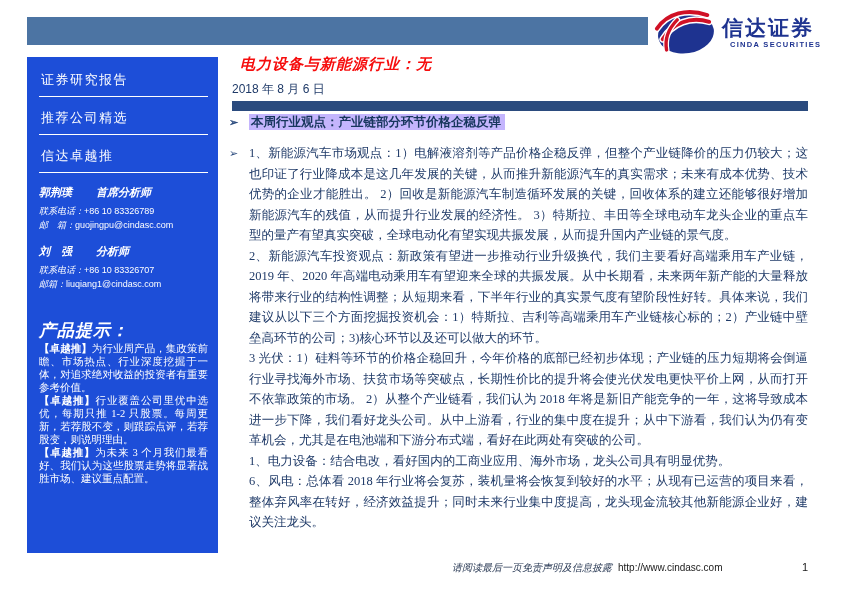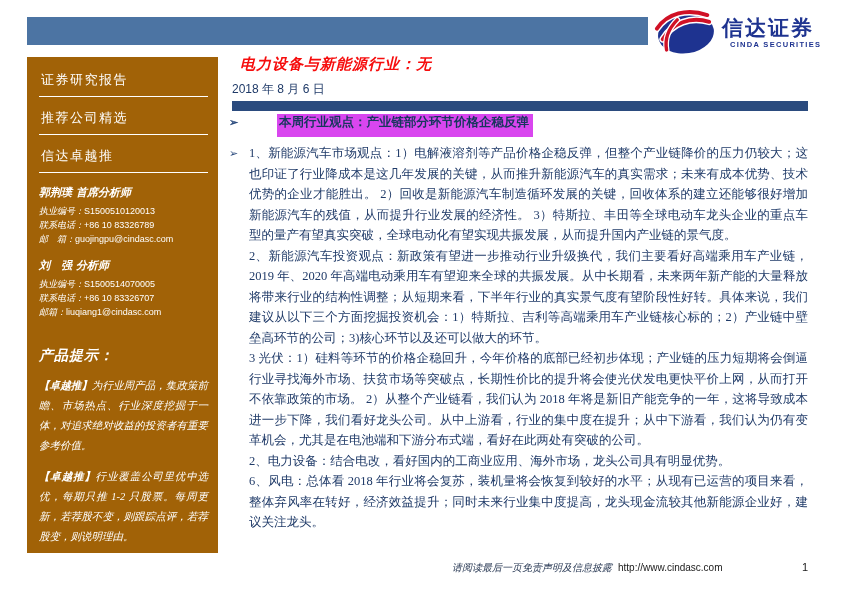--- a/index.html
+++ b/index.html
@@ -10,40 +10,40 @@
 
   
   .top-bar { position:absolute; left:27px; top:17px; width:621px; height:28px; background:#4C74A3; }
   .logo { position:absolute; left:654px; top:9px; display:flex; align-items:center; }
   .logo-mark { width:62px; height:47px; }
   .logo-text { margin-left:6px; color:#1E3390; }
   .logo-cn { font-size:21px; font-weight:bold; letter-spacing:2px; line-height:24px; font-family:"Liberation Serif", serif; }
   .logo-en { font-size:7.5px; font-weight:bold; letter-spacing:1.3px; line-height:9px;margin-left:8px; }
 
   
-  .sidebar { position:absolute; left:27px; top:57px; width:191px; height:496px; background:#a16207; color:#ffffff; padding:14px 10px 0 12px; overflow:hidden; }
+  .sidebar { position:absolute; left:27px; top:57px; width:191px; height:496px; background:#1d4ed8; color:#ffffff; padding:14px 10px 0 12px; overflow:hidden; }
   .sb-heading { font-size:13px; letter-spacing:1.5px; padding:0 0 7px 2px; border-bottom:1px solid #ffffff; margin-bottom:12px; }
   .analyst { margin-bottom:12px; }
   .analyst-name-row { font-size:11px; font-weight:bold; font-style:italic; margin-bottom:4px; font-family:"Liberation Serif", serif; }
-  .analyst-role { margin-left:4px; }
+  .analyst-role { margin-left:24px; }
   .analyst-line { font-size:9px; line-height:14px; white-space:nowrap; }
   .analyst-line .lbl { font-style:italic; font-family:"Liberation Serif", serif; }
   .analyst2 { margin-top:10px; }
-  .product-tips-title { margin-top:28px; font-size:14px; font-weight:bold; font-style:italic; letter-spacing:1px; font-family:"Liberation Serif", serif; }
-  .tip { margin-top:11px; font-size:10.5px; line-height:20px; text-align:justify; font-family:"Liberation Serif", serif;font-style:italic; }
+  .product-tips-title { margin-top:28px; font-size:17px; font-weight:bold; font-style:italic; letter-spacing:1px; font-family:"Liberation Serif", serif; }
+  .tip { margin-top:0; font-size:10.5px; line-height:13px; text-align:justify; font-family:"Liberation Serif", serif; }
   .tip .tag { font-weight:bold; }
 
   
   .report-title { position:absolute; left:240px; top:55px; font-size:15px; font-weight:bold; font-style:italic; color:#F60D0D; letter-spacing:1px; font-family:"Liberation Sans", sans-serif; }
   .report-date { position:absolute; left:232px; top:81px; width:574px; text-align:left; font-size:12px; font-weight:normal; color:#1F3A68; }
   .navy-bar { position:absolute; left:232px; top:101px; width:576px; height:10px; background:#2B4B7E; }
 
   .content { position:absolute; left:249px; top:113px; width:559px; color:#1F3A68; font-family:"Liberation Serif", serif; }
   .section-header { position:relative; font-size:12.5px; font-weight:bold; color:#17365D; line-height:19px; margin-bottom:11px; }
-  .section-header .hl { background:#d946ef; padding:1px 4px 8px 2px;margin-left:28px; }
+  .section-header .hl { background:#c4b5fd; padding:1px 4px 1px 2px; }
   .para { position:relative; font-size:12.5px; line-height:20.5px; text-align:justify; }
   .bullet { position:absolute; left:-20px; top:0; font-size:11px; color:#2B4B7E; font-style:normal; }
 
   
   .footer-disclaimer { position:absolute; left:452px; top:561px; font-size:10px; color:#2A3A55; font-style:italic; font-family:"Liberation Serif", serif; }
   .footer-disclaimer .url { font-style:normal; color:#1a1a1a; font-family:"Liberation Sans", sans-serif; margin-left:6px; }
   .page-number { position:absolute; right:34px; top:561px; font-size:11px; color:#1a1a1a; }
 </style>
 </head>
 <body>
@@ -70,30 +70,28 @@
 
   <div class="sidebar">
     <div class="sb-heading">证券研究报告</div>
     <div class="sb-heading">推荐公司精选</div>
     <div class="sb-heading">信达卓越推</div>
 
     <div class="analyst">
       <div class="analyst-name-row">
         <span>郭荆璞</span><span class="analyst-role">首席分析师</span>
       </div>
-      <div class="analyst-line"><span class="lbl">执业编号：</span><span>S1500510120013</span></div>
       <div class="analyst-line"><span class="lbl">联系电话：</span><span>+86 10 83326789</span></div>
       <div class="analyst-line"><span class="lbl">邮　箱：</span><span>guojingpu@cindasc.com</span></div>
     </div>
 
     <div class="analyst analyst2">
       <div class="analyst-name-row">
         <span>刘　强</span><span class="analyst-role">分析师</span>
       </div>
-      <div class="analyst-line"><span class="lbl">执业编号：</span><span>S1500514070005</span></div>
       <div class="analyst-line"><span class="lbl">联系电话：</span><span>+86 10 83326707</span></div>
       <div class="analyst-line"><span class="lbl">邮箱：</span><span>liuqiang1@cindasc.com</span></div>
     </div>
 
     <div class="product-tips-title">产品提示：</div>
 
     <div class="tip"><span class="tag">【卓越推】</span><span>为行业周产品，集政策前瞻、市场热点、行业深度挖掘于一体，对追求绝对收益的投资者有重要参考价值。</span></div>
     <div class="tip"><span class="tag">【卓越推】</span><span>行业覆盖公司里优中选优，每期只推 1-2 只股票。每周更新，若荐股不变，则跟踪点评，若荐股变，则说明理由。</span></div>
     <div class="tip"><span class="tag">【卓越推】</span><span>为未来 3 个月我们最看好、我们认为这些股票走势将显著战胜市场、建议重点配置。</span></div>
 
@@ -116,21 +114,21 @@
     <div class="para">
       <span class="bullet"></span>
       <span>2、新能源汽车投资观点：新政策有望进一步推动行业升级换代，我们主要看好高端乘用车产业链，2019 年、2020 年高端电动乘用车有望迎来全球的共振发展。从中长期看，未来两年新产能的大量释放将带来行业的结构性调整；从短期来看，下半年行业的真实景气度有望阶段性好转。具体来说，我们建议从以下三个方面挖掘投资机会：1）特斯拉、吉利等高端乘用车产业链核心标的；2）产业链中壁垒高环节的公司；3)核心环节以及还可以做大的环节。</span>
     </div>
     <div class="para">
       <span class="bullet"></span>
       <span>3 光伏：1）硅料等环节的价格企稳回升，今年价格的底部已经初步体现；产业链的压力短期将会倒逼行业寻找海外市场、扶贫市场等突破点，长期性价比的提升将会使光伏发电更快平价上网，从而打开不依靠政策的市场。 2）从整个产业链看，我们认为 2018 年将是新旧产能竞争的一年，这将导致成本进一步下降，我们看好龙头公司。从中上游看，行业的集中度在提升；从中下游看，我们认为仍有变革机会，尤其是在电池端和下游分布式端，看好在此两处有突破的公司。</span>
     </div>
     <div class="para">
       <span class="bullet"></span>
-      <span>2、电力设备：结合电改，看好国内的工商业应用、海外市场，龙头公司具有明显优势。</span>
+      <span>1、电力设备：结合电改，看好国内的工商业应用、海外市场，龙头公司具有明显优势。</span>
     </div>
     <div class="para">
       <span class="bullet"></span>
       <span>6、风电：总体看 2018 年行业将会复苏，装机量将会恢复到较好的水平；从现有已运营的项目来看，整体弃风率在转好，经济效益提升；同时未来行业集中度提高，龙头现金流较其他新能源企业好，建议关注龙头。</span>
     </div>
   </div>
 
   <div class="footer-disclaimer">
     <span>请阅读最后一页免责声明及信息披露</span><span class="url">http://www.cindasc.com</span>
   </div>

